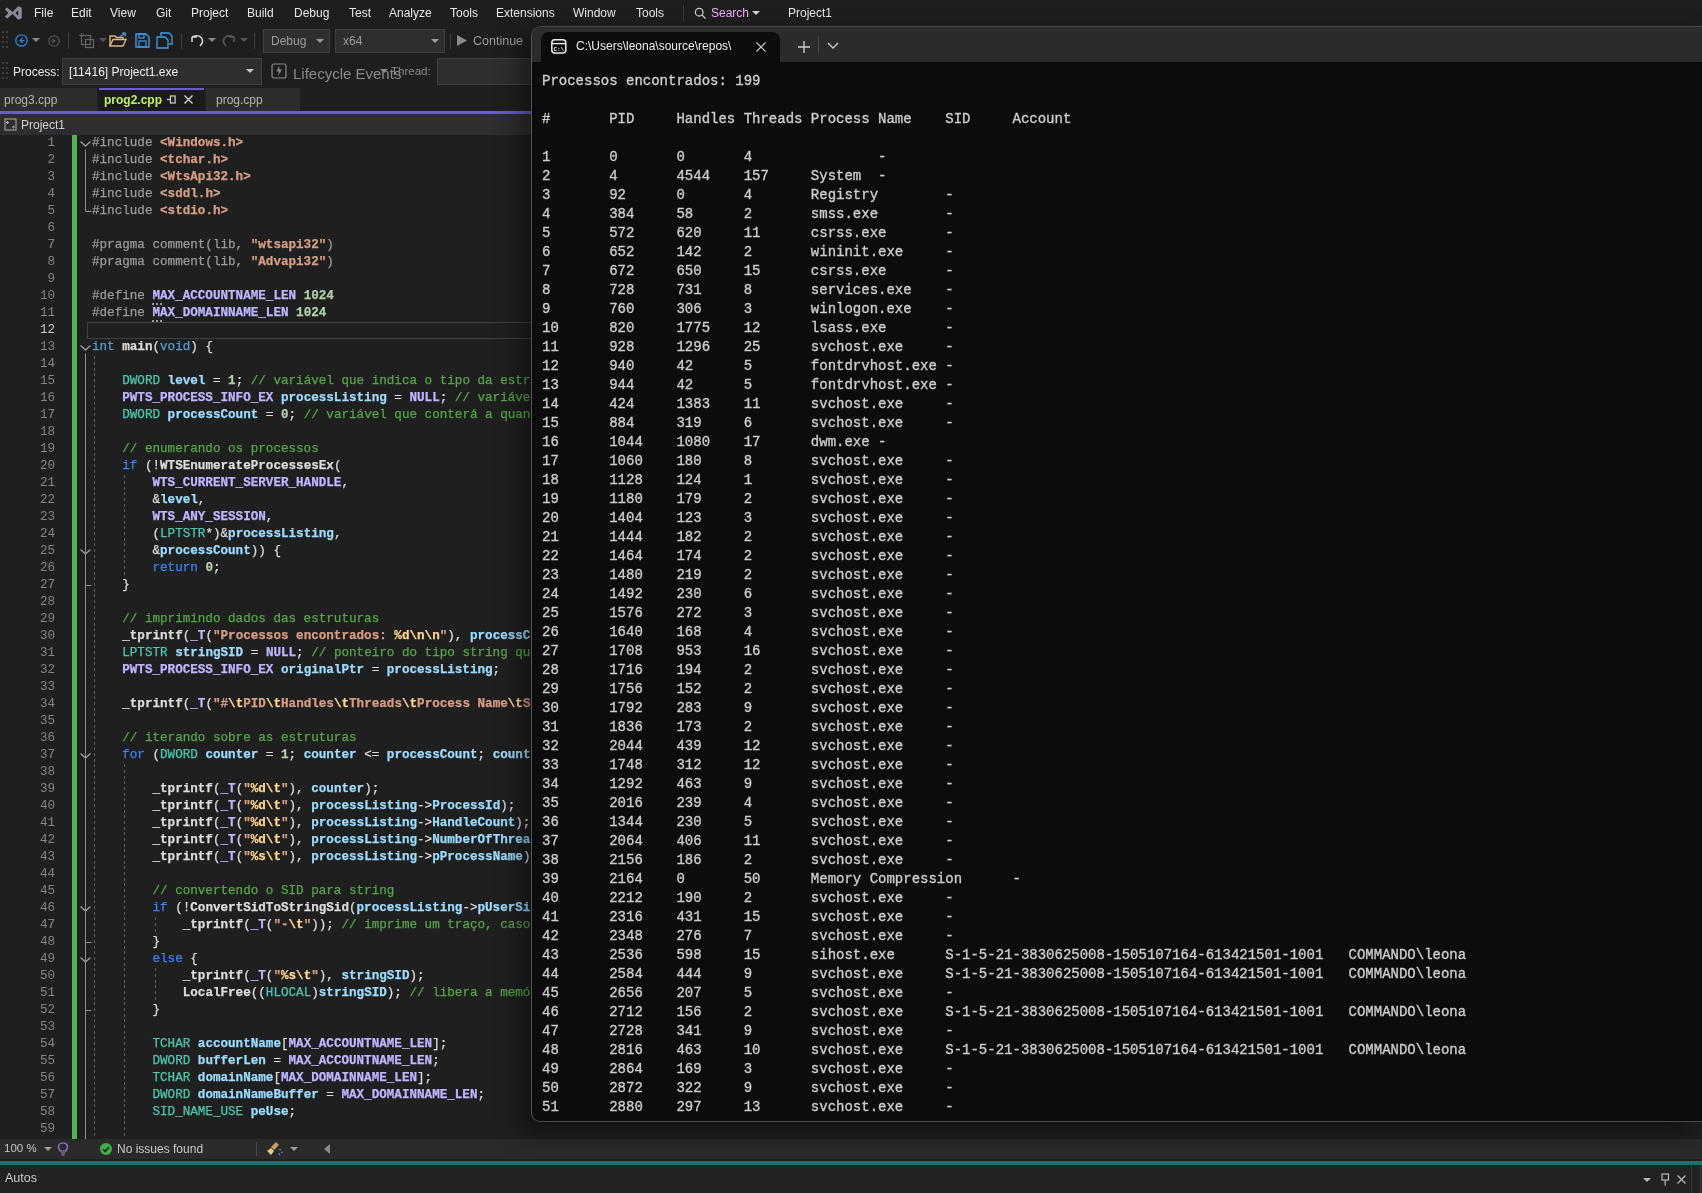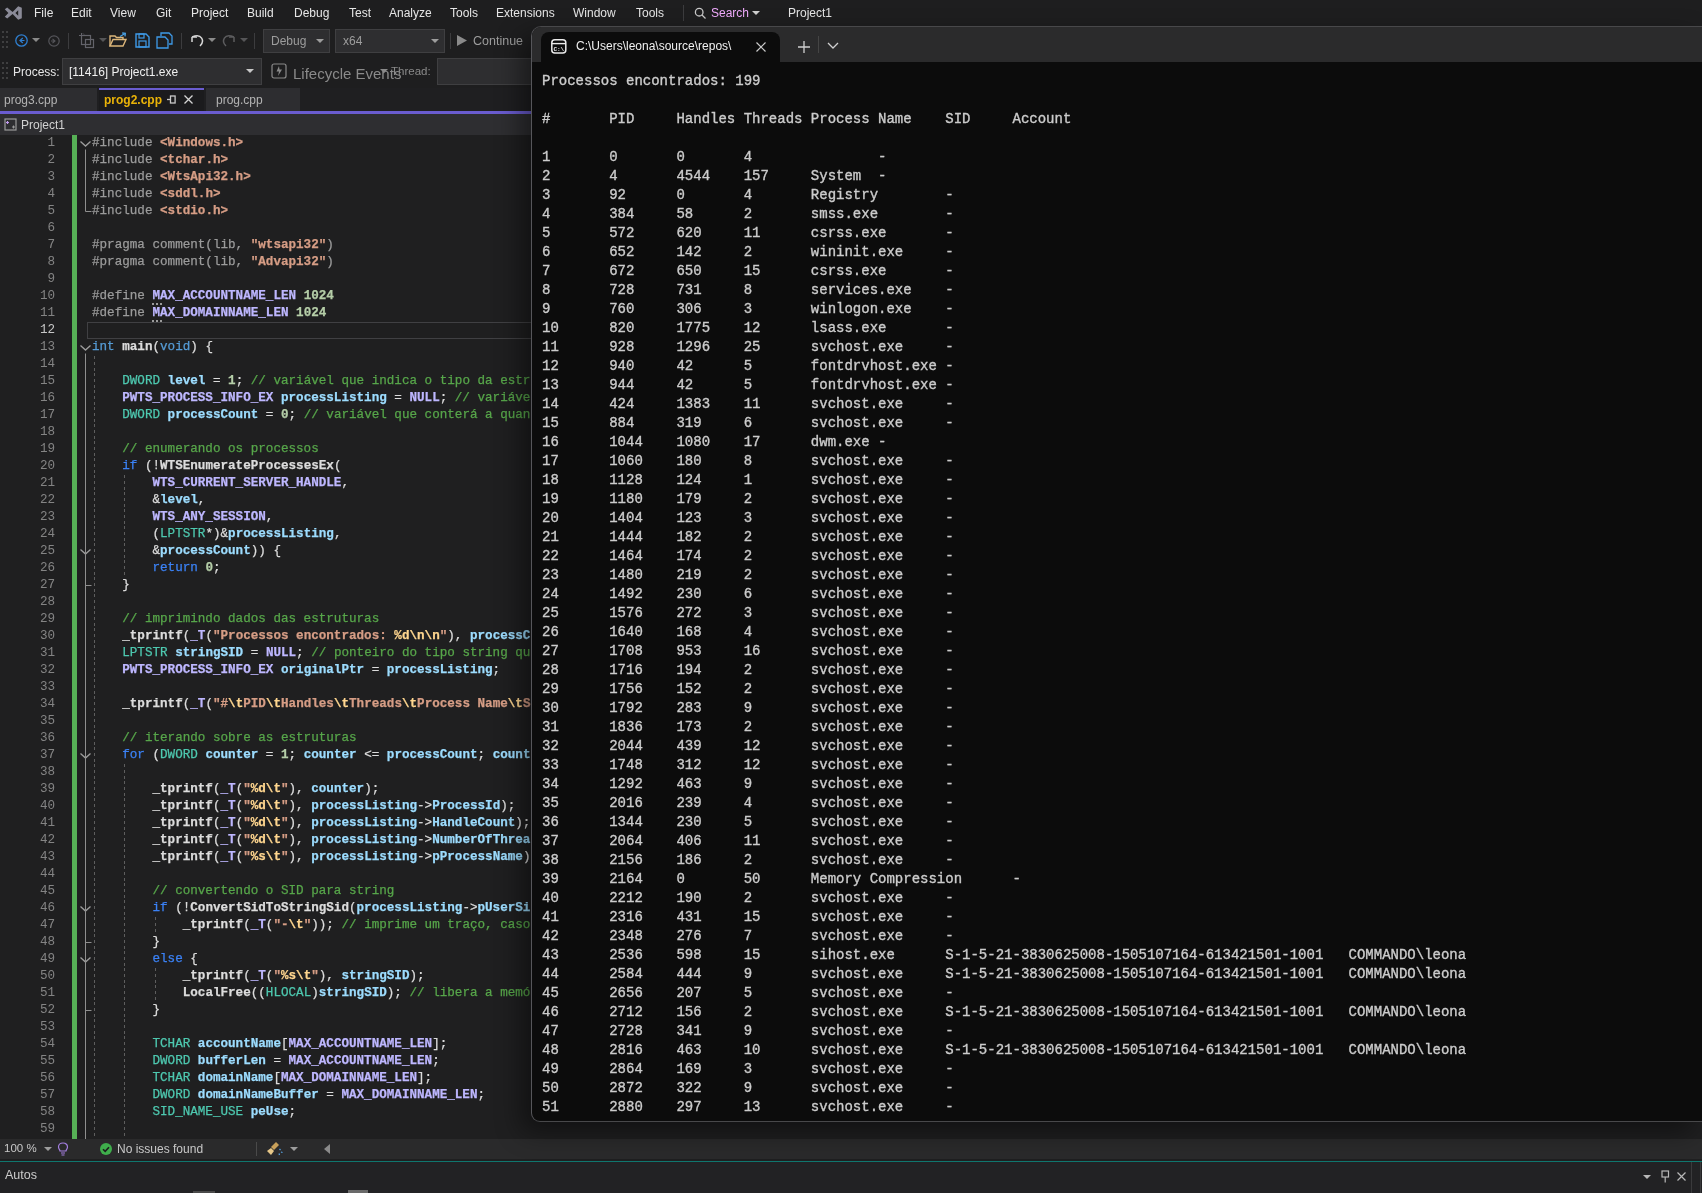--- a/index.html
+++ b/index.html
@@ -26,21 +26,21 @@
 #code{position:absolute;left:92px;top:135px;font-family:"Liberation Mono",monospace;font-size:12.6px;line-height:17px;white-space:pre;color:#dcdcdc;-webkit-text-stroke:0.25px currentColor}
 #code i{font-style:normal}
 .p{color:#9b9b9b} .s{color:#d69d85;font-weight:bold} .e{color:#ffd68f;font-weight:bold}
 .k{color:#569cd6} .c{color:#3b82f6} .t{color:#4ec9b0} .m{color:#beb7ff;font-weight:bold}
 .l{color:#9cdcfe;font-weight:bold} .f{color:#dcdcdc;font-weight:bold} .n{color:#b5cea8;font-weight:bold}
 .w{color:#dcdcdc} .g{color:#57a64a}
 .ig{position:absolute;width:1px;height:17px;background:repeating-linear-gradient(to bottom,#5e5e5e 0 3px,transparent 3px 6px)}
 #caretline{position:absolute;left:87px;top:322px;width:446px;height:17px;border:1px solid #404043}
 
 #statusstrip{position:absolute;left:0;top:1139px;width:1702px;height:20px;background:#2a2a2b}
-#autos{position:absolute;left:0;top:1161px;width:1702px;height:32px;background:#222224;border-top:1px solid #0f766e}
+#autos{position:absolute;left:0;top:1161px;width:1702px;height:32px;background:#222224;border-top:4px solid #0f766e}
 
 #console{position:absolute;left:531px;top:26px;width:1171px;height:1096px;background:#0c0c0c;border-left:1.5px solid #56565a;border-top:1px solid #48484a;border-bottom:1px solid #48484a;border-radius:10px 0 0 9px;box-shadow:-10px 10px 26px rgba(0,0,0,.45)}
 #ctabbar{position:absolute;left:0;top:0;width:1171px;height:35px;background:#2b2b2c;border-radius:9px 0 0 0}
 #ctab{position:absolute;left:9px;top:5px;width:239px;height:30px;background:#0c0c0c;border-radius:8px 8px 0 0}
 #cpre{position:absolute;left:10px;top:45px;font-family:"Liberation Mono",monospace;font-size:14px;line-height:19px;color:#cccccc;white-space:pre;-webkit-text-stroke:0.35px #cccccc}
 </style></head>
 <body>
 <div id="root">
   <div id="titlebar">
     <svg class="abs" style="left:4px;top:4px" width="19" height="18" viewBox="0 0 19 18">
@@ -159,21 +159,21 @@
     <span class="abs" style="left:293px;top:10px;font-size:15px;color:#8a8a8a">Lifecycle Events</span>
     <div class="carr" style="left:380px;top:14px;border-top-color:#8a8a8a"></div>
     <span class="abs" style="left:391px;top:10px;font-size:11.5px;color:#8a8a8a">Thread:</span>
     <div class="combo" style="left:437px;top:3px;width:100px;height:27px"></div>
   </div>
 
   <div id="tabrow">
     <div class="abs" style="left:0;top:0;width:97px;height:23px;background:#2d2d30"></div>
     <span class="abs" style="left:4px;top:5px;font-size:12px;color:#b4b4b4">prog3.cpp</span>
     <div class="abs" style="left:99px;top:0;width:105px;height:23px;background:#1b1b1d;border-top:2px solid #6a5cd0"></div>
-    <span class="abs" style="left:104px;top:5px;font-size:12px;font-weight:bold;color:#eab308">prog2.cpp</span>
+    <span class="abs" style="left:104px;top:5px;font-size:12px;font-weight:bold;color:#bef264">prog2.cpp</span>
     <div class="abs" style="left:206px;top:0;width:94px;height:23px;background:#2d2d30"></div>
     <svg class="abs" style="left:166px;top:6px" width="11" height="11" viewBox="0 0 11 11">
         <path d="M1 5.5 H4.2" stroke="#c9c9c9" stroke-width="1.3"></path>
         <rect x="4.5" y="2" width="4.6" height="7" fill="none" stroke="#c9c9c9" stroke-width="1.3"></rect>
       </svg>
     <svg class="abs" style="left:183px;top:6px" width="11" height="11" viewBox="0 0 11 11">
         <path d="M1.5 1.5 L9.5 9.5 M9.5 1.5 L1.5 9.5" stroke="#d5d5d5" stroke-width="1.3"></path>
       </svg>
     <span class="abs" style="left:216px;top:5px;font-size:12px;color:#b4b4b4">prog.cpp</span>
   </div>

